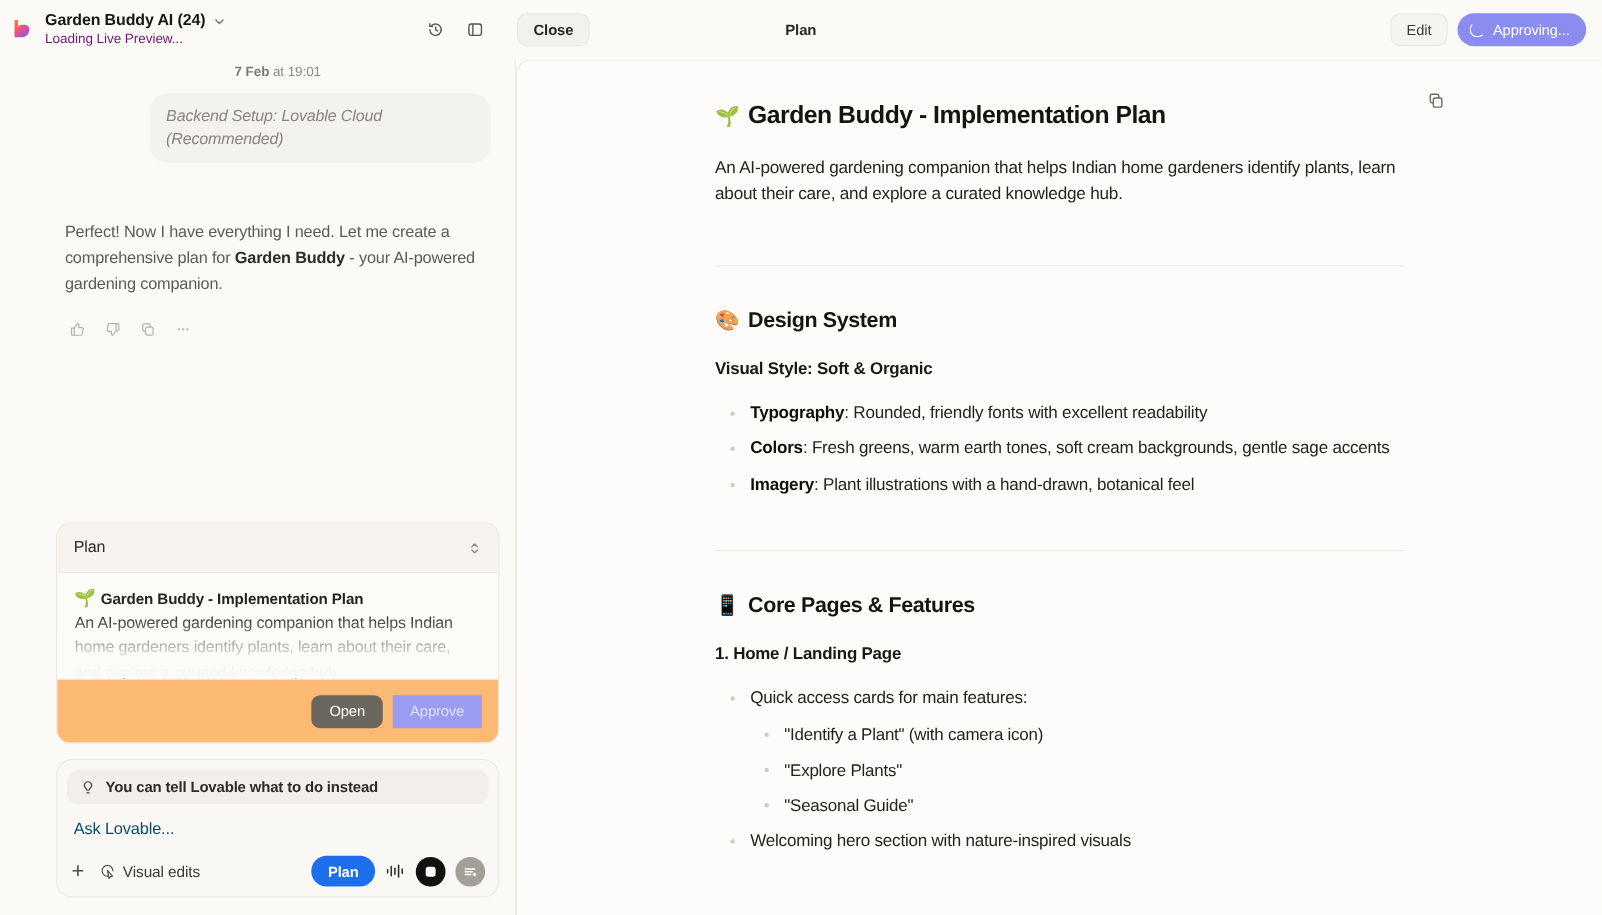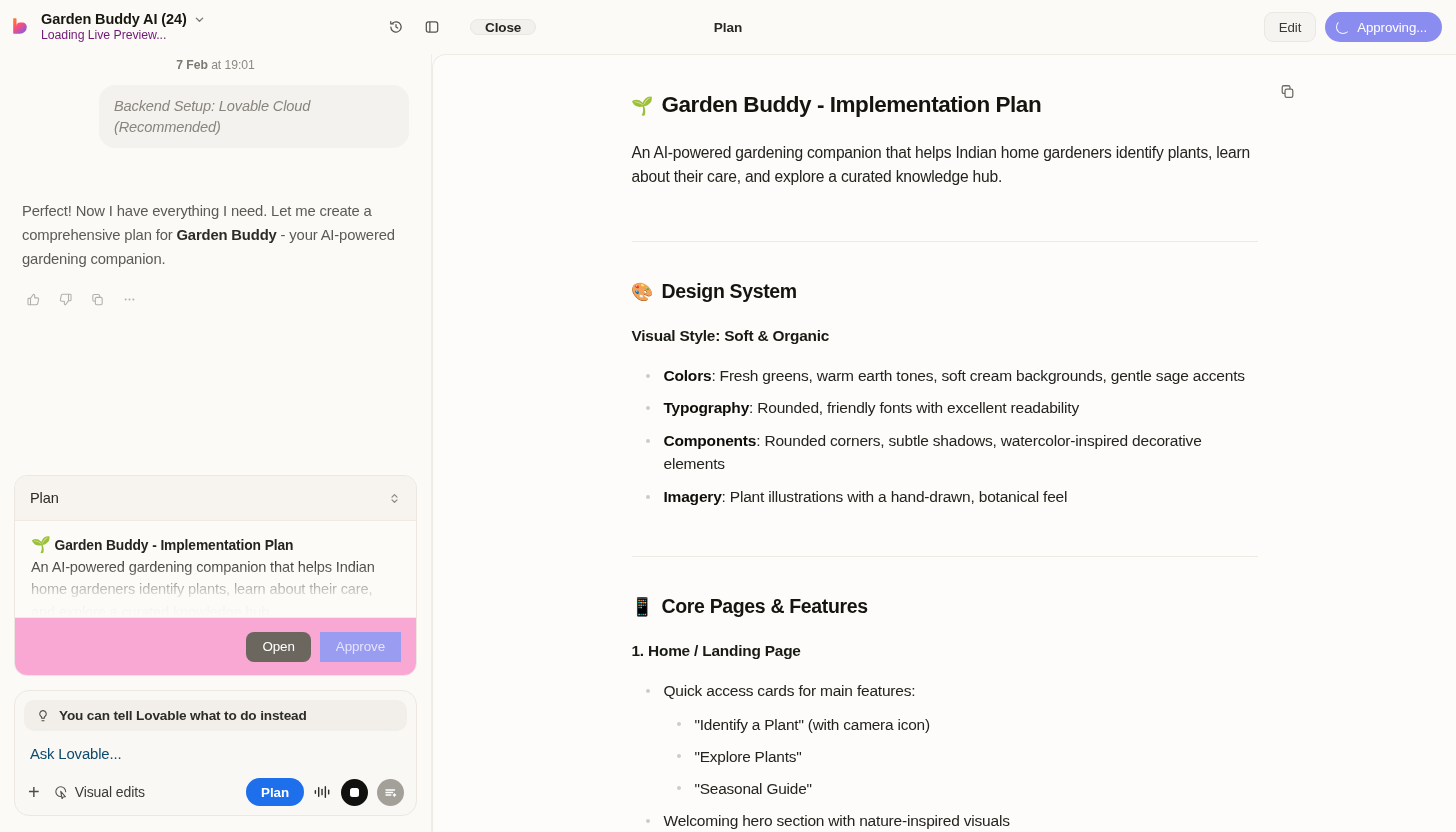--- a/index.html
+++ b/index.html
@@ -36,21 +36,21 @@
 
   .tb-mid-icons { display: flex; align-items: center; gap: 8px; margin-left: 12px; }
   .ic-btn {
     width: 28px; height: 28px; border-radius: 7px;
     display: flex; align-items: center; justify-content: center;
     color: #55534d; background: transparent; border: none; cursor: pointer;
   }
 
   .close-btn {
     margin-left: 16px;
-    height: 16px; padding: 0 14px;
+    height: 30px; padding: 0 14px;
     background: #F3F1ED; border: 1px solid #EAE7E1; border-radius: 9px;
     font-size: 13.5px; font-weight: 600; color: #26251f; cursor: pointer;
     letter-spacing: -0.1px;
     font-family: inherit;
     display: flex; align-items: center; text-align: right;
   }
 
   .tb-center {
     position: absolute; left: 0; right: 0; top: 0; height: 54px;
     display: flex; align-items: center; justify-content: center;
@@ -74,21 +74,21 @@
     display: flex; align-items: center; gap: 7px;
   }
   .spinner {
     width: 14px; height: 14px; border-radius: 50%;
     border: 1.8px solid rgba(255,255,255,.95);
     border-top-color: transparent; border-right-color: transparent;
     display: block;
   }
 
   
-  .body { flex: 1 1 auto; display: flex; min-height: 0; position: relative; }
+  .body { flex: 1 1 auto; display: flex; min-height: 0; position: relative; margin-left: 37px; }
 
   
   .chat {
     width: 431px; flex: 0 0 431px;
     display: flex; flex-direction: column;
     background: #FBFAF7;
     position: relative;
     min-height: 0;
   }
   .chat-scroll { flex: 1 1 auto; overflow: hidden; padding: 0 22px; position: relative; }
@@ -134,21 +134,21 @@
   .plan-body:after {
     content: ""; position: absolute; left: 0; right: 0; bottom: 0; height: 56px;
     background: linear-gradient(to bottom, rgba(252,251,248,0) 0%, rgba(252,251,248,.92) 68%, #FCFBF8 100%);
     pointer-events: none;
   }
   .plan-title-line { font-size: 13.8px; font-weight: 600; color: #25241f; letter-spacing: -0.1px; margin-bottom: 3px; }
   .plan-desc { font-size: 14.6px; line-height: 1.53; color: #34332e; letter-spacing: -0.15px; }
 
   .plan-foot {
     height: 58px; display: flex; align-items: center; justify-content: flex-end; gap: 9px;
-    padding: 0 15px; background: #f9a8d4; border-top: 1px solid #EFEBE4;
+    padding: 0 15px; background: #fdba74; border-top: 1px solid #EFEBE4;
   }
   .btn-open {
     height: 30px; padding: 0 16px; border: none; border-radius: 8px;
     background: #6B675F; color: #fff; font-size: 13.4px; font-weight: 500;
     font-family: inherit; cursor: pointer; letter-spacing: -0.1px;
     display: flex; align-items: center;
   }
   .btn-approve {
     height: 30px; padding: 0 16px; border: none; border-radius: 0;
     background: #9A9CF2; color: rgba(255,255,255,.72); font-size: 13.4px; font-weight: 500;
@@ -450,23 +450,22 @@
             <div class="hr"></div>
 
             <h2 class="h2">
               <span class="emoji">🎨</span>
               <span>Design System</span>
             </h2>
 
             <h3 class="h3">Visual Style: Soft &amp; Organic</h3>
 
             <ul class="lvl1">
+              <li><b>Typography</b><span>: </span><span>Rounded, friendly fonts with excellent readability</span></li>
               <li><b>Colors</b><span>: </span><span>Fresh greens, warm earth tones, soft cream backgrounds, gentle sage accents</span></li>
-              <li><b>Typography</b><span>: </span><span>Rounded, friendly fonts with excellent readability</span></li>
-              <li><b>Components</b><span>: </span><span>Rounded corners, subtle shadows, watercolor-inspired decorative elements</span></li>
               <li><b>Imagery</b><span>: </span><span>Plant illustrations with a hand-drawn, botanical feel</span></li>
             </ul>
 
             <div class="hr" style="margin-top:48px"></div>
 
             <h2 class="h2">
               <span class="emoji">📱</span>
               <span>Core Pages &amp; Features</span>
             </h2>
 

